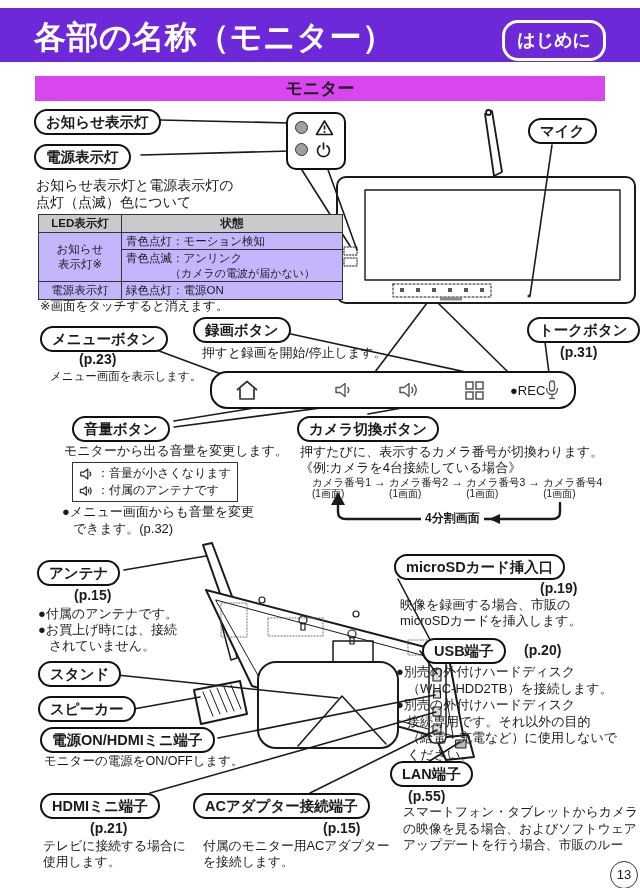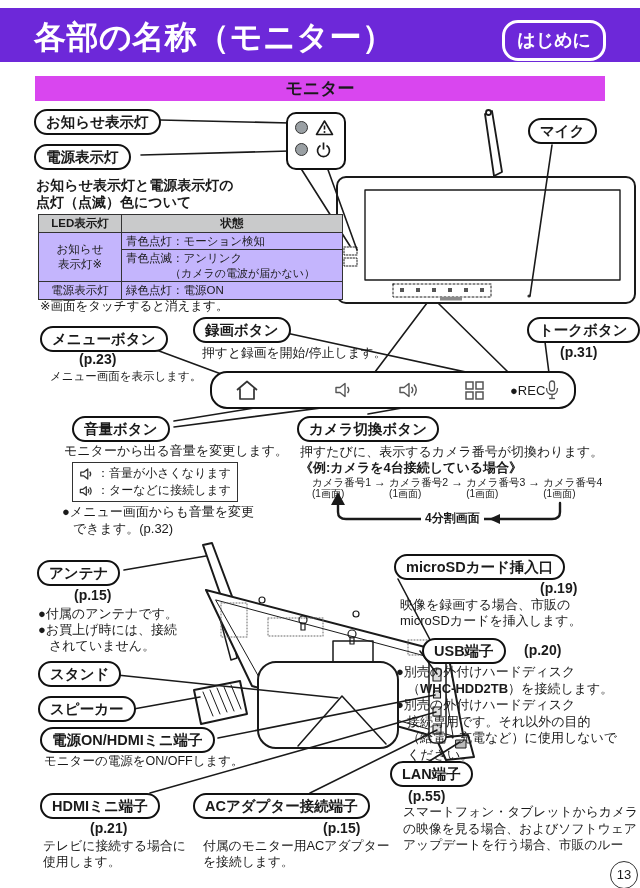--- a/index.html
+++ b/index.html
@@ -13,21 +13,21 @@
          font-weight:bold;font-size:18px;padding:5px 12px;line-height:25px;white-space:nowrap}
   .secbar{position:absolute;left:35px;top:76px;width:570px;height:25px;background:#d946ef;z-index:2;
           text-align:center;font-weight:bold;font-size:17px;line-height:25px}
 
   .pill{position:absolute;z-index:3;background:#fff;border:2px solid #111;border-radius:15px;
         font-weight:bold;font-size:14.5px;line-height:1.25;padding:2px 10px;white-space:nowrap}
   .pageref{position:absolute;z-index:3;font-weight:bold;font-size:14px;white-space:nowrap}
   .txt{position:absolute;z-index:2;font-size:13px;line-height:16.5px;white-space:nowrap}
   .txt div{white-space:nowrap}
   .ind{padding-left:11px}
-  .b{font-weight:bold}
+  .b{font-weight:normal}
 
   .ledbox{position:absolute;left:286px;top:112px;width:56px;height:54px;border:2px solid #111;
           border-radius:10px;z-index:3;background:#fff}
   .ledrow{display:flex;align-items:center;gap:7px;margin:5px 0 0 7px}
   .leddot{width:11px;height:11px;border-radius:50%;background:#9aa0a4;border:1.5px solid #333;flex:0 0 auto}
 
   .ledtable{position:absolute;left:38px;top:214px;z-index:2;border-collapse:collapse;font-size:11.5px;background:#c4b5fd}
   .ledtable th,.ledtable td{border:1.3px solid #333;padding:1px 4px;line-height:14.5px;white-space:nowrap}
   .ledtable th{background:#c9cacb;font-weight:bold;text-align:center}
   .cellc{text-align:center}
@@ -253,21 +253,21 @@
       <path d="M13.5,6 Q16,9 13.5,12" fill="none" stroke="#333" stroke-width="1.6"></path>
     </svg>
     <span>：音量が小さくなります</span>
   </div>
   <div class="volrow">
     <svg width="16" height="14" viewBox="0 0 24 20">
       <path d="M2,7.5 H6 L11,3.5 V16.5 L6,12.5 H2 Z" fill="none" stroke="#333" stroke-width="1.8" stroke-linejoin="round"></path>
       <path d="M13.5,7 Q16,10 13.5,13" fill="none" stroke="#333" stroke-width="1.8"></path>
       <path d="M16,4.5 Q20.5,10 16,15.5" fill="none" stroke="#333" stroke-width="1.8"></path>
     </svg>
-    <span>：ターなどに接続します</span>
+    <span>：付属のアンテナです</span>
   </div>
 </div>
 <div class="txt" style="left:62px;top:504px">
   <div>●メニュー画面からも音量を変更</div>
   <div class="ind">できます。(p.32)</div>
 </div>
 
 <div class="pill" style="left:297px;top:416px">カメラ切換ボタン</div>
 <div class="txt" style="left:300px;top:444px">押すたびに、表示するカメラ番号が切換わります。</div>
 <div class="txt b" style="left:300px;top:460px">《例:カメラを4台接続している場合》</div>

